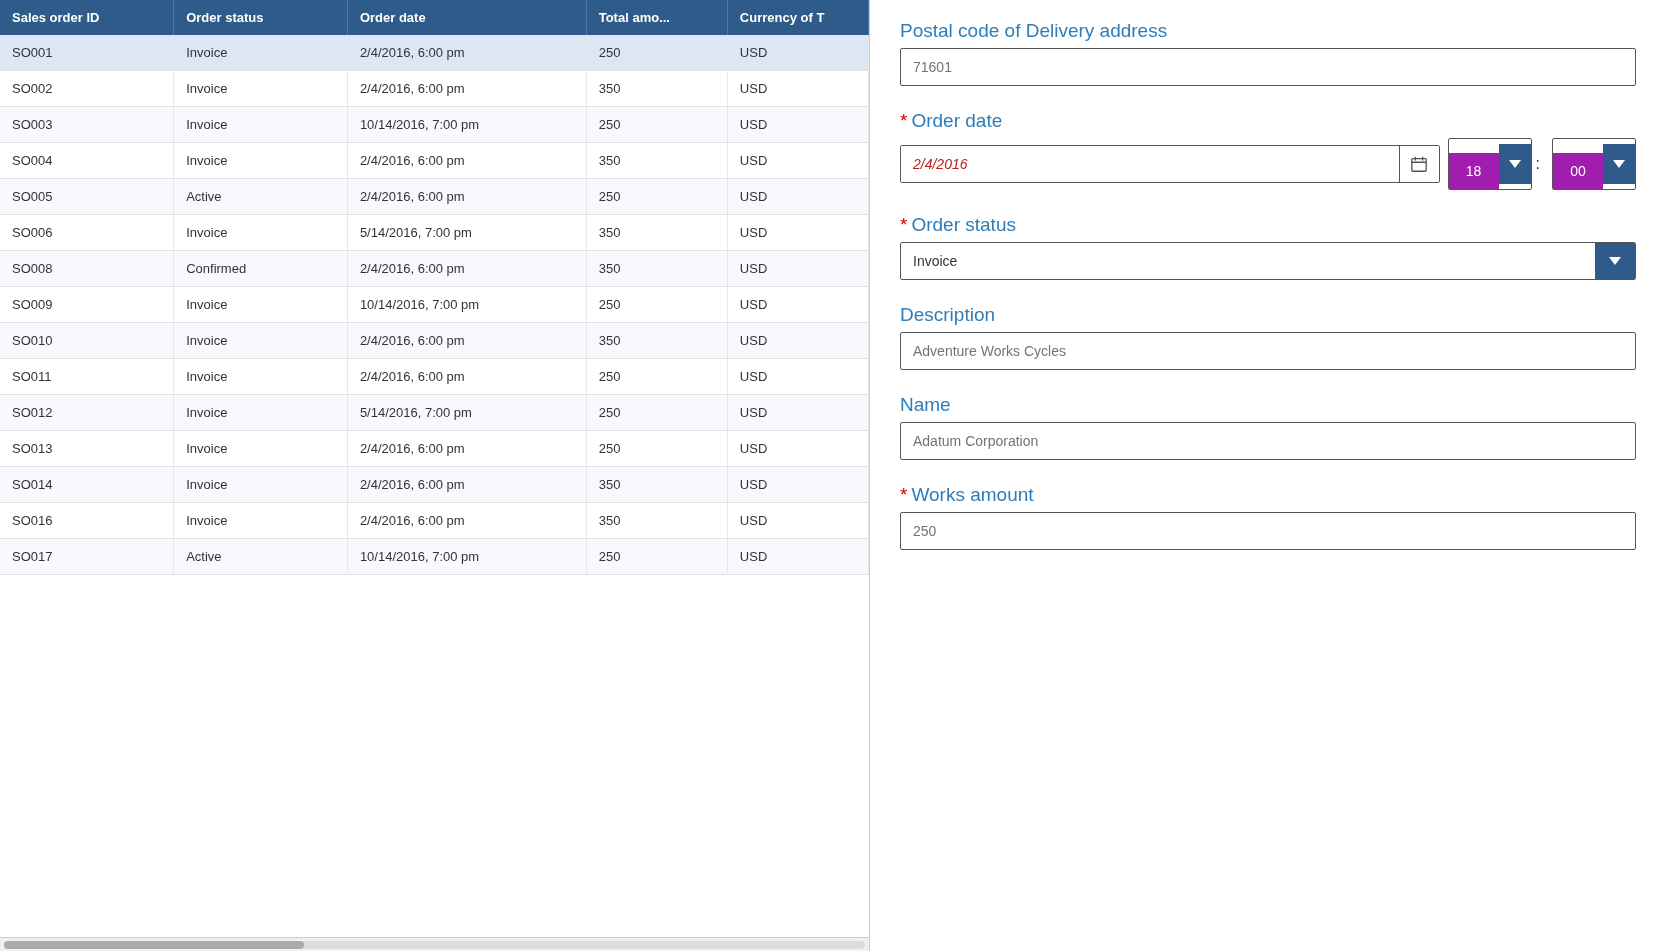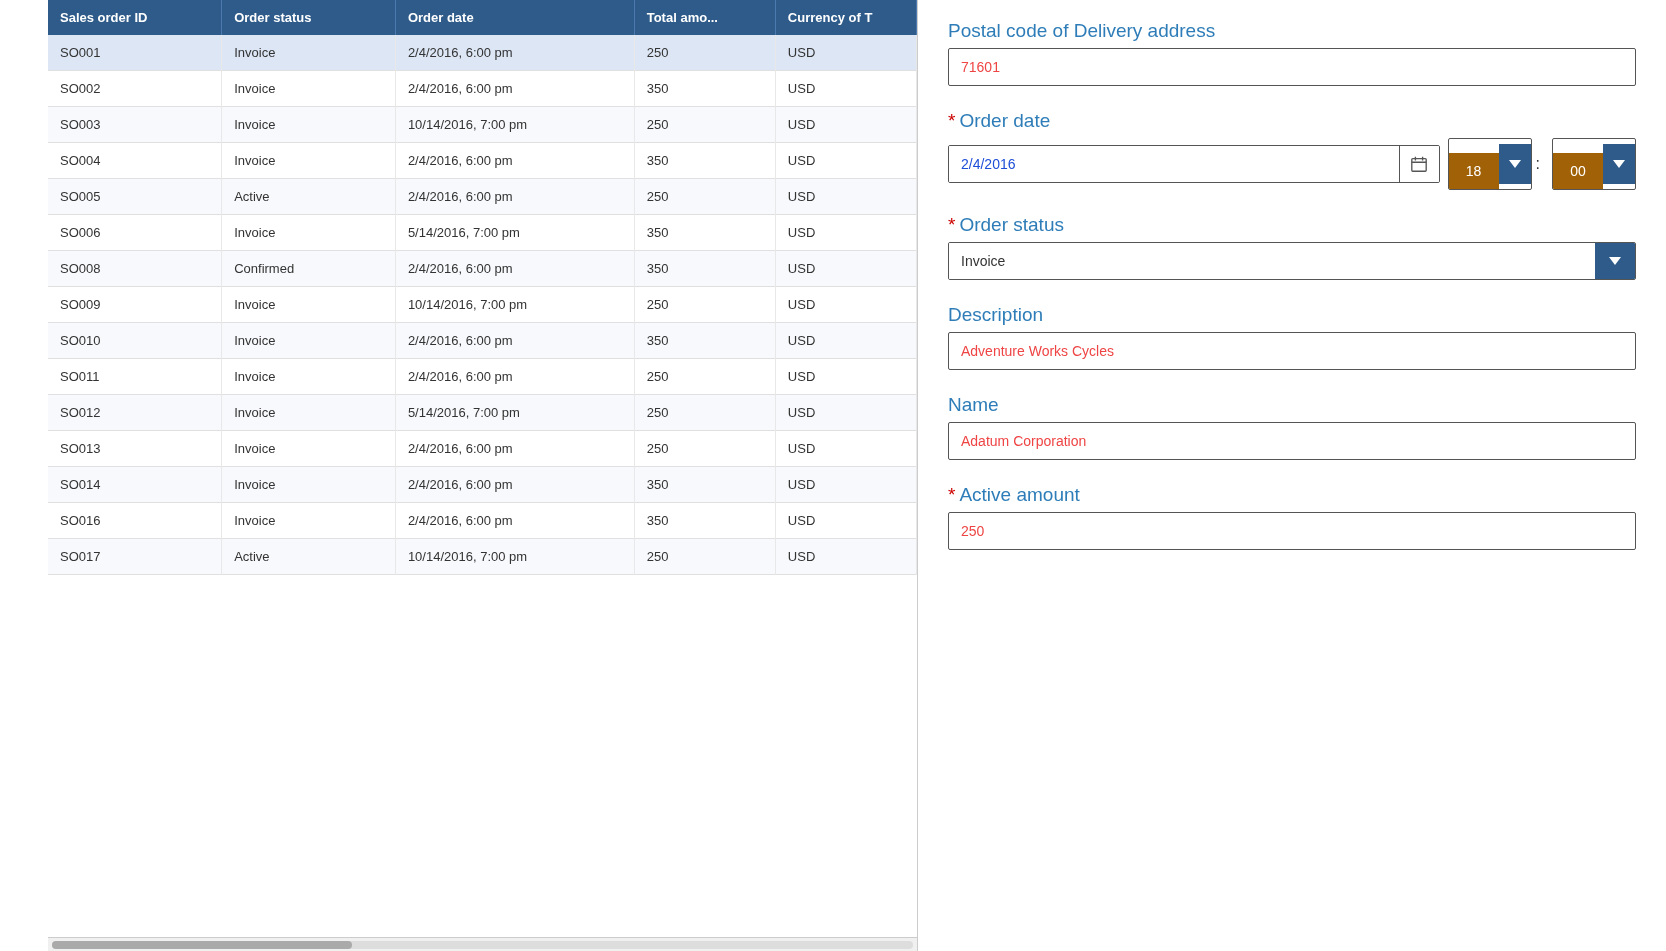--- a/index.html
+++ b/index.html
@@ -16,21 +16,20 @@
       width: 1666px;
       height: 951px;
       overflow: hidden;
     }
 
     .main-container {
       display: flex;
       width: 1666px;
       height: 951px;
       background: #fff;
-      padding-left: 48px;
     }
 
     
     .table-panel {
       flex: 0 0 870px;
       display: flex;
       flex-direction: column;
       border-right: 1px solid #ccc;
       position: relative;
       overflow: hidden;
@@ -158,21 +157,21 @@
       color: #cc0000;
       margin-right: 4px;
     }
 
     .field-input {
       width: 100%;
       border: 1px solid #555;
       border-radius: 2px;
       padding: 10px 12px;
       font-size: 14px;
-      color: #ef4444;
+      color: #737373;
       background: #fff;
       outline: none;
     }
 
     .date-time-row {
       display: flex;
       align-items: center;
       gap: 0;
     }
 
@@ -182,23 +181,24 @@
       border: 1px solid #555;
       border-radius: 2px;
       overflow: hidden;
     }
 
     .date-text-input {
       flex: 1;
       border: none;
       padding: 10px 12px;
       font-size: 14px;
-      color: #1d4ed8;
+      color: #b91c1c;
       background: #fff;
       outline: none;
+      font-style: italic;
     }
 
     .calendar-btn {
       width: 40px;
       background: #fff;
       border: none;
       border-left: 1px solid #555;
       cursor: pointer;
       display: flex;
       align-items: center;
@@ -225,21 +225,21 @@
       border-radius: 2px;
       overflow: hidden;
       background: #fff;
       margin-left: 8px;
     }
 
     .time-value {
       padding: 10px 14px;
       font-size: 14px;
       color: #fff;
-      background: #a16207;
+      background: #a21caf;
       min-width: 50px;
       text-align: center;
       margin-top: 14px;
     }
 
     .dropdown-btn {
       background: #2e5b8a;
       border: none;
       cursor: pointer;
       padding: 0 10px;
@@ -474,20 +474,20 @@
       <input class="field-input" type="text" value="Adventure Works Cycles" style="">
     </div>
 
     <div class="field-group">
       <div class="field-label">Name</div>
       <input class="field-input" type="text" value="Adatum Corporation" style="">
     </div>
 
     <div class="field-group">
       <div class="field-label">
-        <span class="required-star">*</span><span>Active amount</span>
+        <span class="required-star">*</span><span>Works amount</span>
       </div>
       <input class="field-input" type="text" value="250" style="">
     </div>
 
   </div>
 
 </div>
 
 </body></html>

